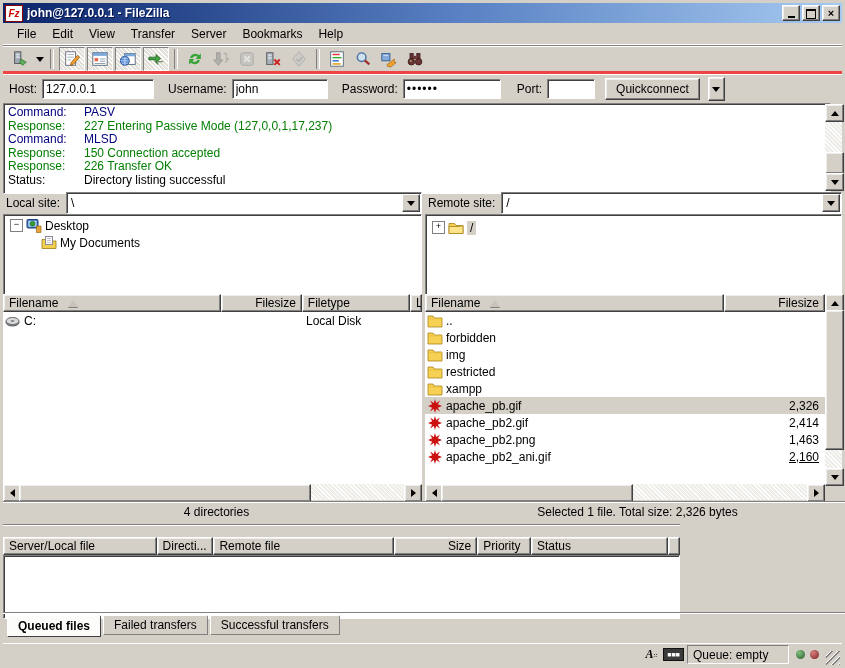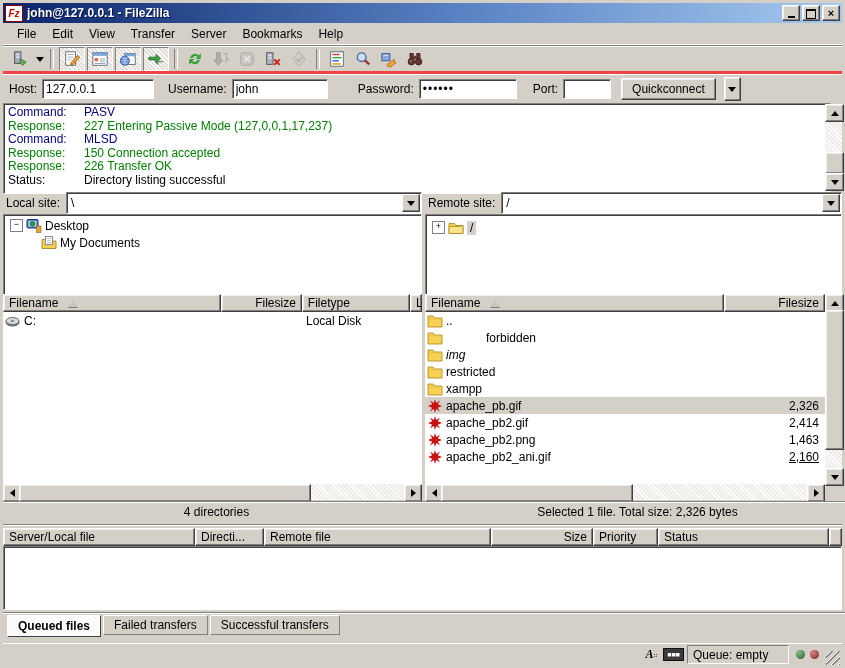--- a/index.html
+++ b/index.html
@@ -252,21 +252,21 @@
         <circle cx="5.2" cy="12.2" r="1" fill="#9a6"></circle>
       </svg>
   </span>
 </div>
 
 <div class="abs qcbar">
   <label>Host:</label>
   <input class="field" style="width: 104px;" value="127.0.0.1">
   <label style="margin-left:8px">Username:</label>
   <input class="field" style="width: 88px;" value="john">
-  <label style="margin-left:24px">Password:</label>
+  <label style="margin-left:8px">Password:</label>
   <input class="field" style="width: 90px; letter-spacing: 1px;" value="••••••">
   <label style="margin-left:10px">Port:</label>
   <input class="field" style="width: 40px;" value="">
   <button class="qc-btn" style="margin-left:4px">Quickconnect</button>
   <span class="qc-dd">
       <span class="dd-arrow"></span>
     </span>
 </div>
 
 <div class="abs log">
@@ -413,33 +413,33 @@
             <svg viewBox="0 0 16 16">
               <path d="M1 3h5l1.5 2H15v9H1z" fill="#f7d154" stroke="#a88418" stroke-width=".8"></path>
               <path d="M1 5.8h14" stroke="#e3b93c" stroke-width=".8"></path>
             </svg>
           </span>
           <span>..</span>
         </span>
       <span class="fsize" style="width:100px;"></span>
     </div>
     <div class="frow">
-      <span class="name" style="flex:1;gap:40px;">
+      <span class="name" style="flex:1;">
           <span class="ficon">
             <svg viewBox="0 0 16 16">
               <path d="M1 3h5l1.5 2H15v9H1z" fill="#f7d154" stroke="#a88418" stroke-width=".8"></path>
               <path d="M1 5.8h14" stroke="#e3b93c" stroke-width=".8"></path>
             </svg>
           </span>
           <span>forbidden</span>
         </span>
       <span class="fsize" style="width:100px;"></span>
     </div>
     <div class="frow">
-      <span class="name" style="flex:1;font-style:italic;">
+      <span class="name" style="flex:1;">
           <span class="ficon">
             <svg viewBox="0 0 16 16">
               <path d="M1 3h5l1.5 2H15v9H1z" fill="#f7d154" stroke="#a88418" stroke-width=".8"></path>
               <path d="M1 5.8h14" stroke="#e3b93c" stroke-width=".8"></path>
             </svg>
           </span>
           <span>img</span>
         </span>
       <span class="fsize" style="width:100px;"></span>
     </div>
@@ -530,21 +530,21 @@
     <div class="abs sb-thumb" style="left:16px;top:0;width:190px;height:16px;"></div>
     <div class="abs sb-btn" style="right:0;top:0;width:16px;height:16px;">
         <span class="tri-r"></span>
       </div>
   </div>
 </div>
 <div class="abs pstatus" style="left:425px;top:501px;width:417px;">
   <span>Selected 1 file. Total size: 2,326 bytes</span>
 </div>
 
-<div class="abs" style="left:3px;top:524px;width:839px;height:88px;border-top:1px solid #808080;box-shadow:inset 0 1px 0 #fff;padding-top:3px;">
+<div class="abs" style="left:3px;top:524px;width:677px;height:88px;border-top:1px solid #808080;box-shadow:inset 0 1px 0 #fff;padding-top:12px;">
   <div class="lhead">
     <span class="hcell" style="width:180px;">
         <span>Server/Local file</span>
       </span>
     <span class="hcell" style="width:57px;">
         <span>Directi...</span>
       </span>
     <span class="hcell" style="width:215px;">
         <span>Remote file</span>
       </span>

